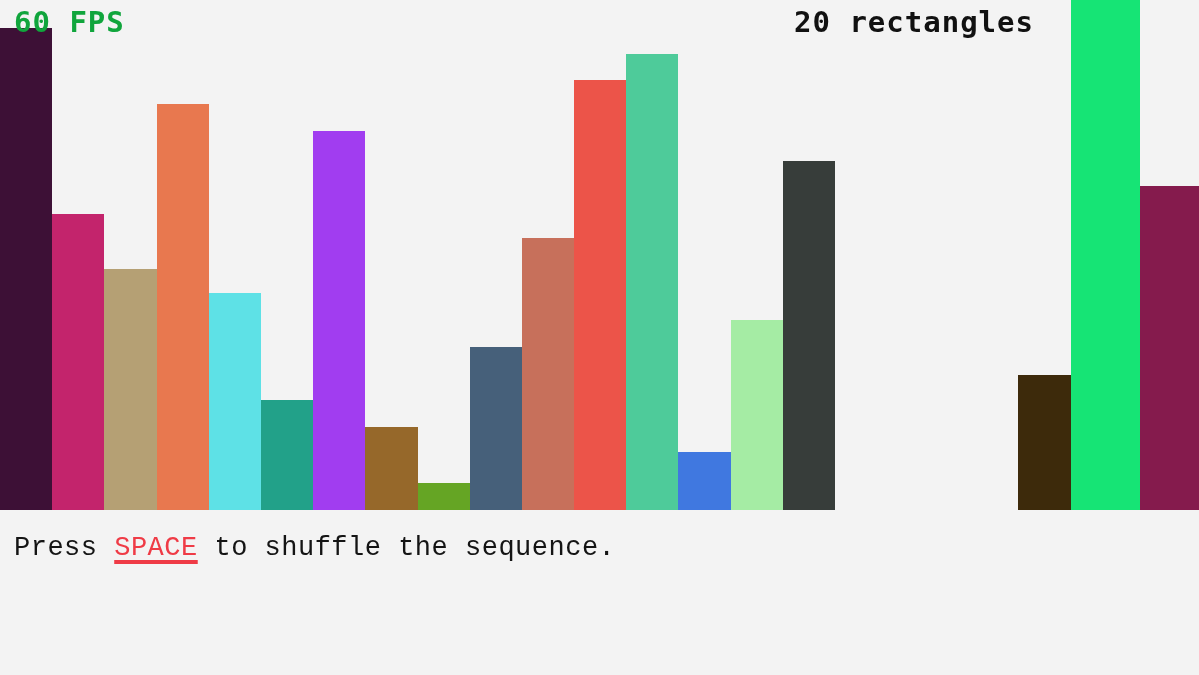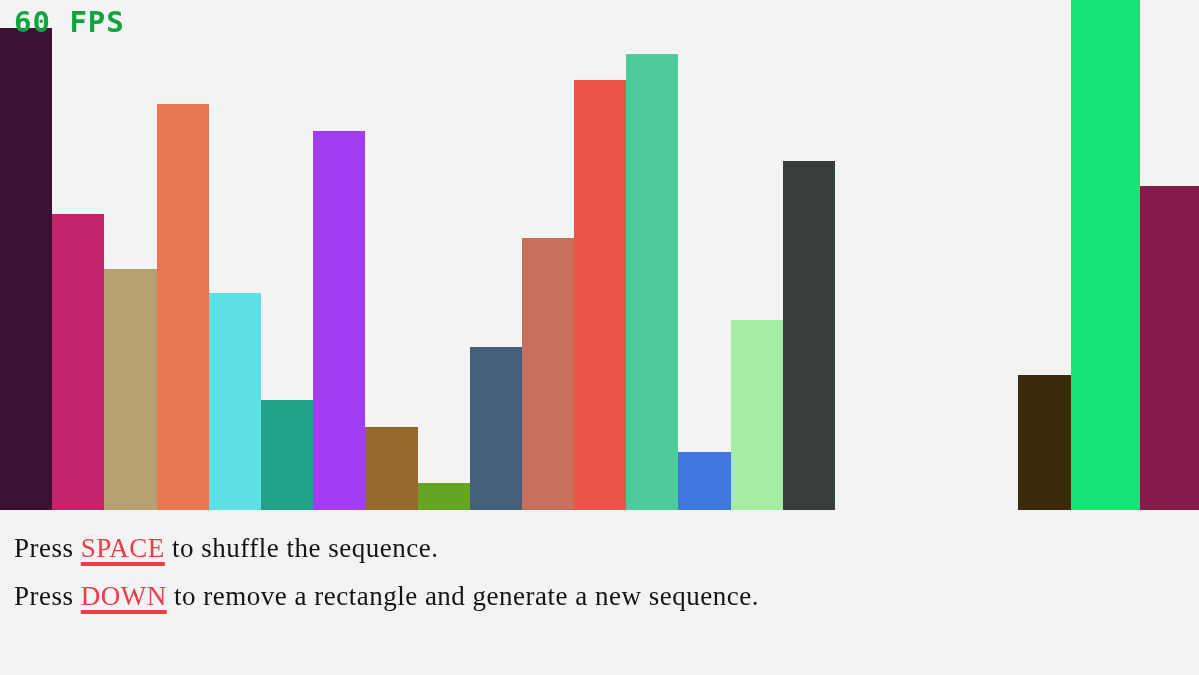--- a/index.html
+++ b/index.html
@@ -63,21 +63,21 @@
     position: absolute;
     left: 0;
     top: 510px;
     width: 1199px;
     height: 165px;
     background: #f3f3f3;
     padding: 14px 0 0 14px;
     box-sizing: border-box;
   }
   .instr-line {
-    font-family: Liberation Serif, serif;
+    font-family: Liberation Mono, monospace;
     font-size: 27px;
     line-height: 48px;
     color: #141414;
     white-space: nowrap;
     letter-spacing: 0.5px;
   }
   .key {
     color: #ef3b46;
     text-decoration: underline;
     text-decoration-thickness: 4px;
@@ -107,23 +107,21 @@
       <div class="bar" style="left: 678px; width: 53px; height: 58px; background: rgb(64, 120, 224);"></div>
       <div class="bar" style="left: 731px; width: 52px; height: 190px; background: rgb(165, 236, 164);"></div>
       <div class="bar" style="left: 783px; width: 52px; height: 349px; background: rgb(55, 61, 58);"></div>
       <div class="bar" style="left: 1018px; width: 53px; height: 135px; background: rgb(61, 42, 11);"></div>
       <div class="bar" style="left: 1071px; width: 69px; height: 510px; background: rgb(22, 228, 117);"></div>
       <div class="bar" style="left: 1140px; width: 59px; height: 324px; background: rgb(133, 27, 77);"></div>
     </div>
 
   <div class="hud" id="fps-counter" style="color: rgb(16, 165, 60);">60 FPS</div>
 
+  <div class="hud" id="rect-count" style="color: rgb(17, 17, 17);">20 rectangles</div>
 
   <div id="instructions">
     <div class="instr-line">
       <span>Press </span><span class="key" style="color: rgb(239, 59, 70);">SPACE</span><span> to shuffle the sequence.</span>
-    </div>
-    <div class="instr-line">
-      <span>Press </span><span class="key" style="color: rgb(239, 59, 70);">DOWN</span><span> to remove a rectangle and generate a new sequence.</span>
     </div>
   </div>
 
 </div>
 
 </body></html>

